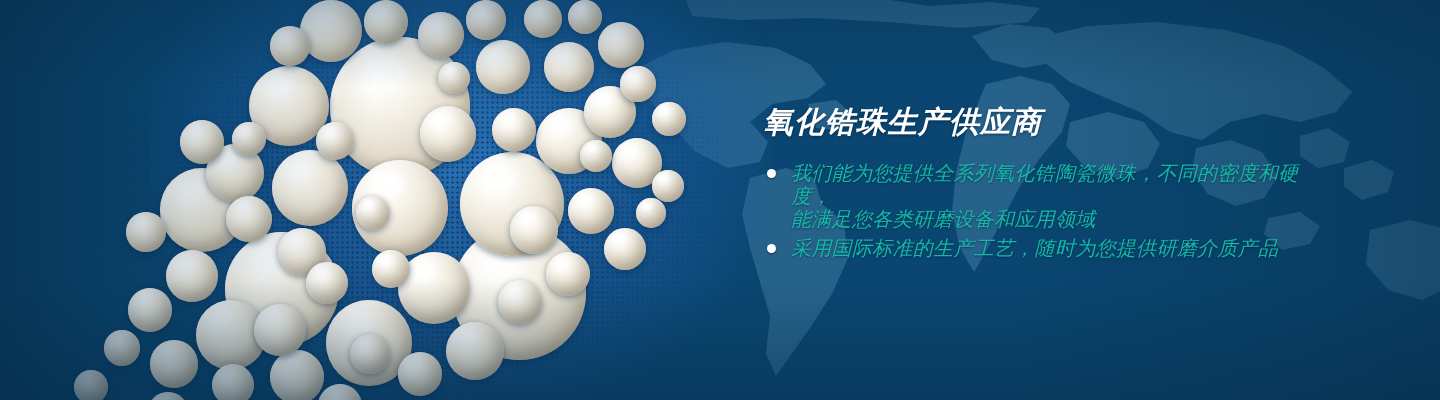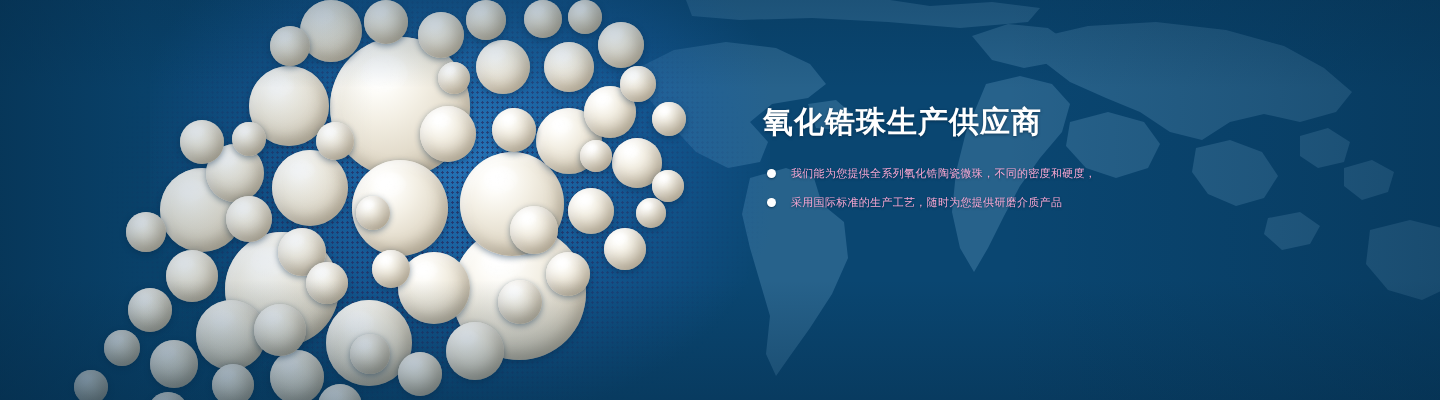--- a/index.html
+++ b/index.html
@@ -7,20 +7,21 @@
     padding: 0;
     background: #06436b;
   }
   .banner {
     position: relative;
     width: 1440px;
     height: 400px;
     overflow: hidden;
     font-family: "Liberation Sans", "DejaVu Sans", sans-serif;
     background: #0a4671;
+    font-style: italic;
   }
 
   
   .bg-base {
     position: absolute;
     inset: 0;
     background:
       radial-gradient(ellipse 900px 520px at 46% 28%, #1a6bb0 0%, #115b98 34%, #0a4a7c 62%, #07436e 100%),
       linear-gradient(90deg, #083f67 0%, #0a4874 16%, #0d5governing 0%, #0a4671 100%);
     background-color: #0a4671;
@@ -121,22 +122,22 @@
   }
   .bullets {
     list-style: none;
     margin: 22px 0 0 0;
     padding: 0;
   }
   .bullet-row {
     position: relative;
     padding-left: 28px;
     margin-bottom: 6px;
-    color: #f9a8d4;
-    font-size: 11px;
+    color: #14b8a6;
+    font-size: 20px;
     line-height: 23px;
     letter-spacing: 0.3px;
     text-shadow: 0 1px 2px rgba(2,26,48,0.5);
   }
   .bullet-row:last-child { margin-bottom: 0; }
   .dot {
     position: absolute;
     left: 4px;
     top: 7px;
     width: 9px;
@@ -244,20 +245,21 @@
 
   <div class="bg-vignette"></div>
 
   <div class="content">
     <h1 class="headline">氧化锆珠生产供应商</h1>
 
     <ul class="bullets">
       <li class="bullet-row">
         <span class="dot"></span>
         <span class="bullet-line">我们能为您提供全系列氧化锆陶瓷微珠，不同的密度和硬度，</span>
+        <span class="bullet-line">能满足您各类研磨设备和应用领域</span>
       </li>
       <li class="bullet-row">
         <span class="dot"></span>
         <span class="bullet-line">采用国际标准的生产工艺，随时为您提供研磨介质产品</span>
       </li>
     </ul>
   </div>
 
 </div>
 

